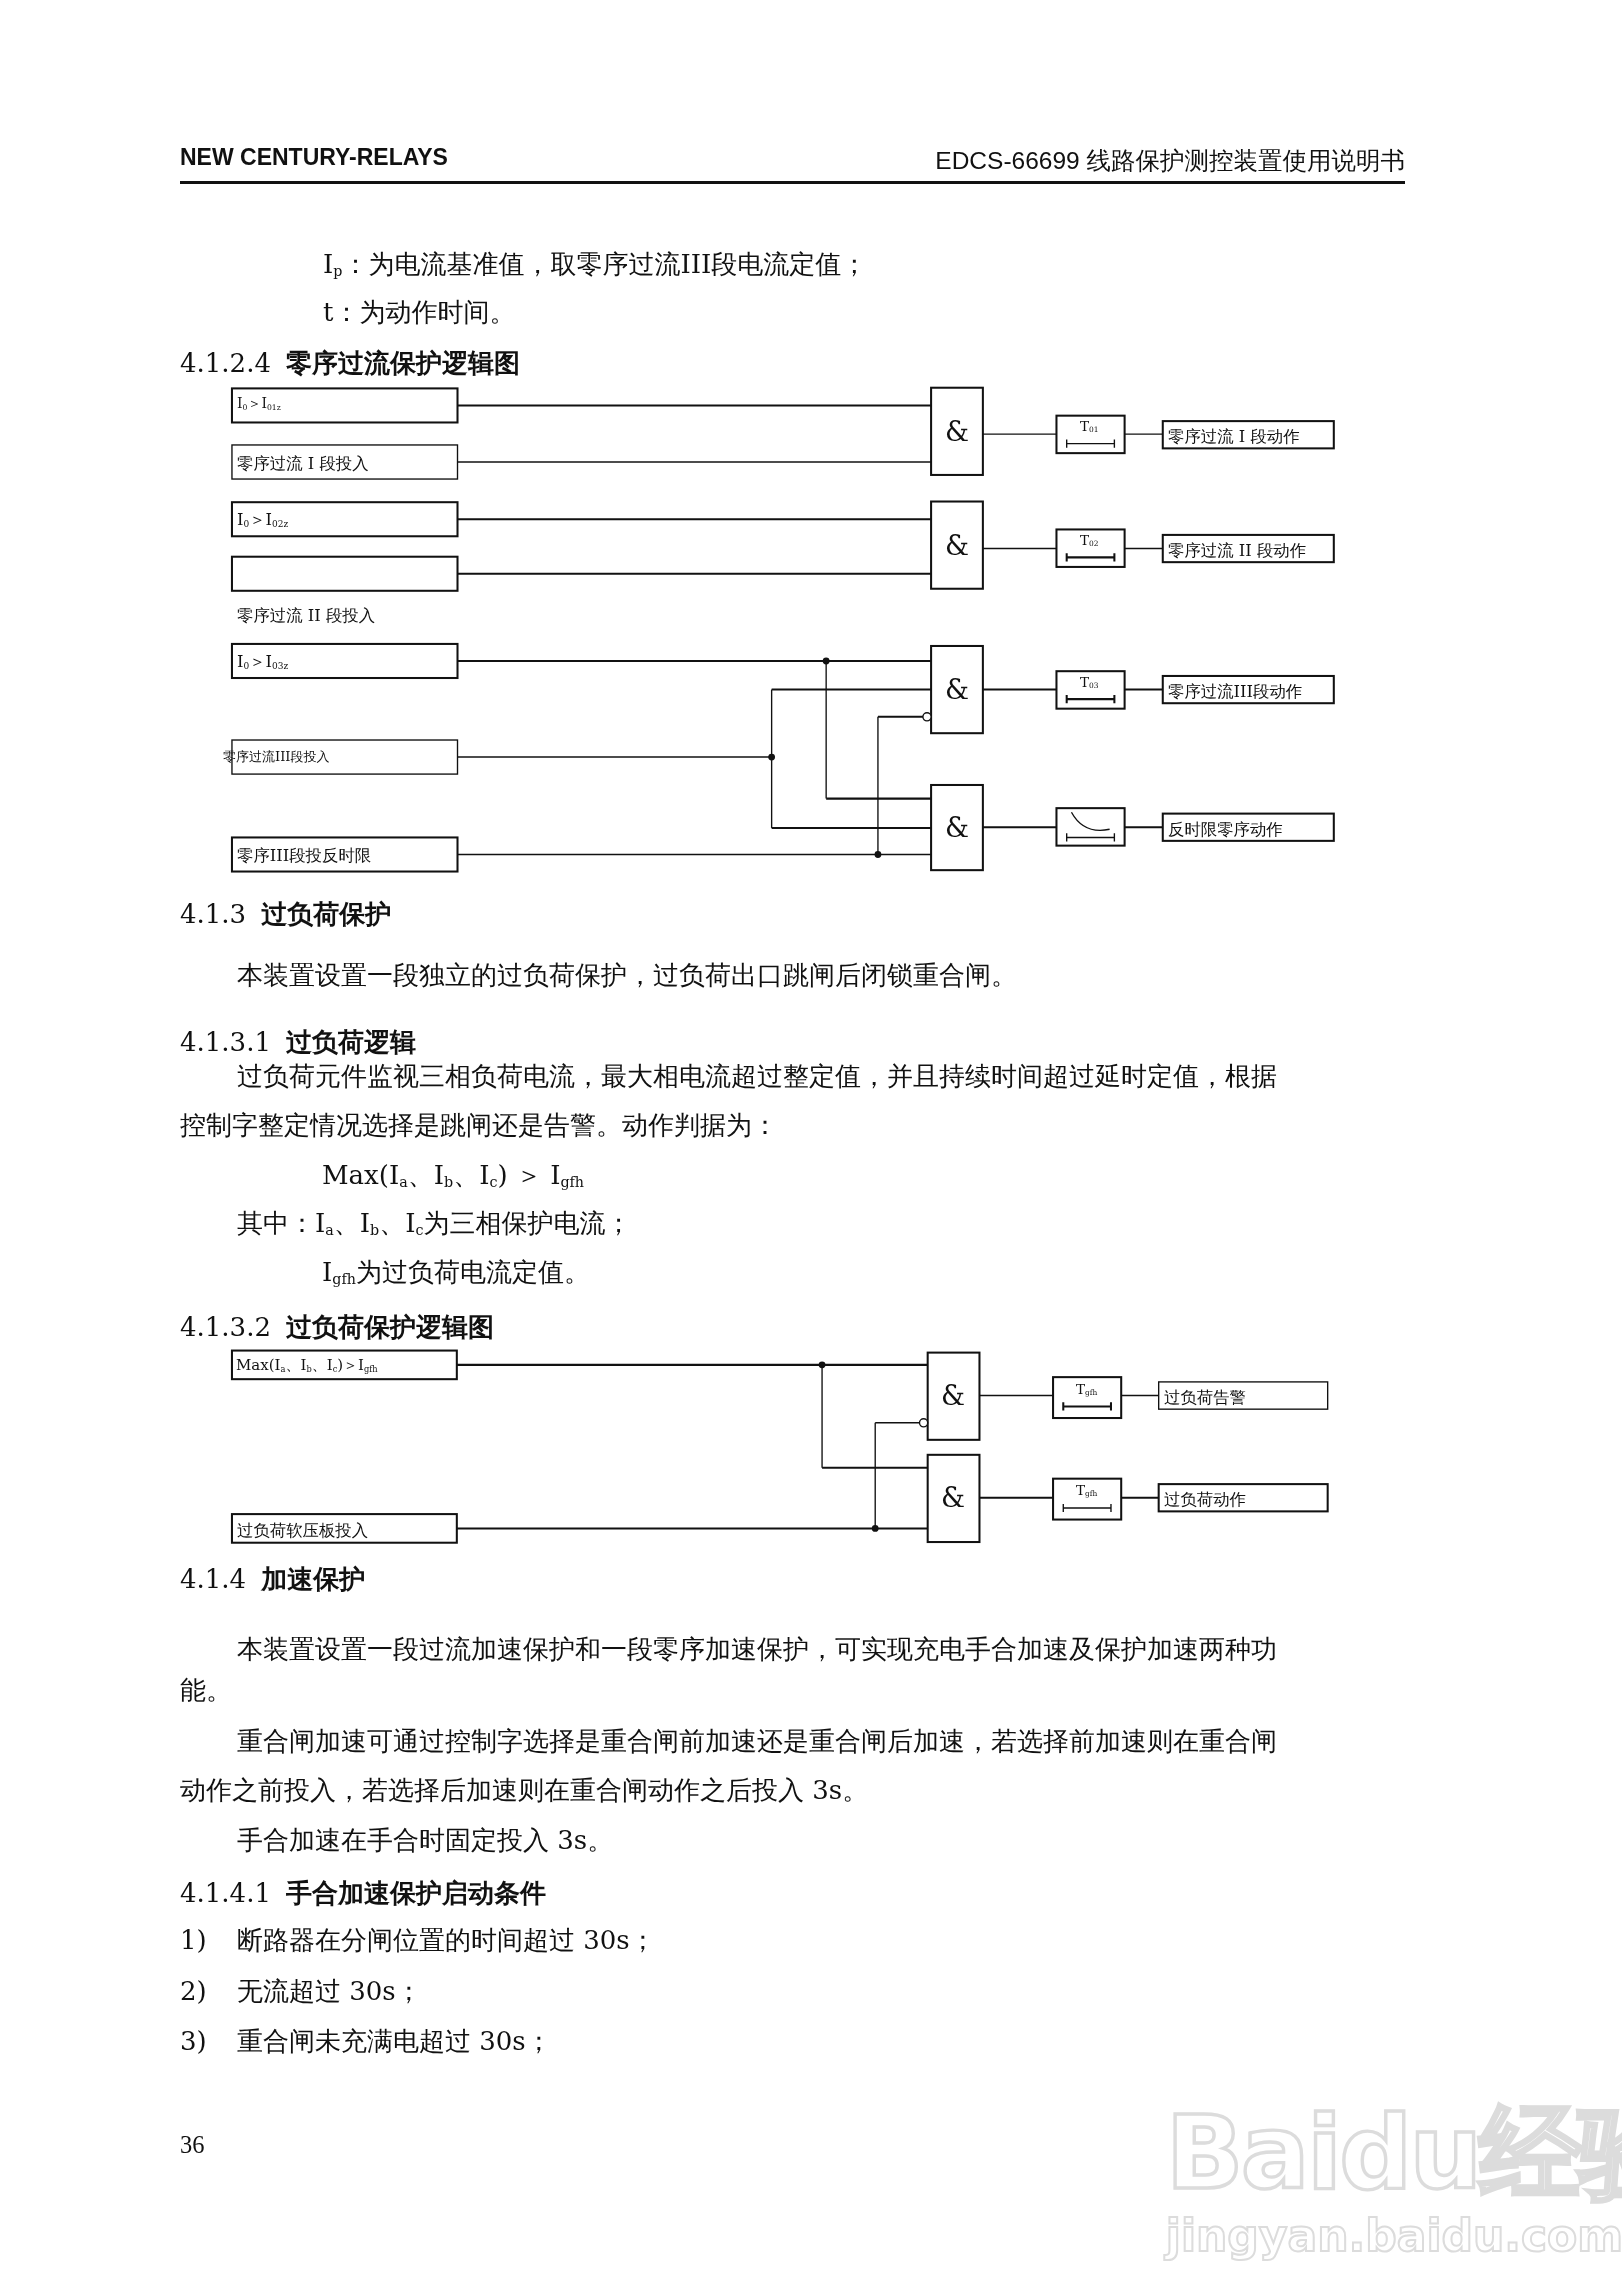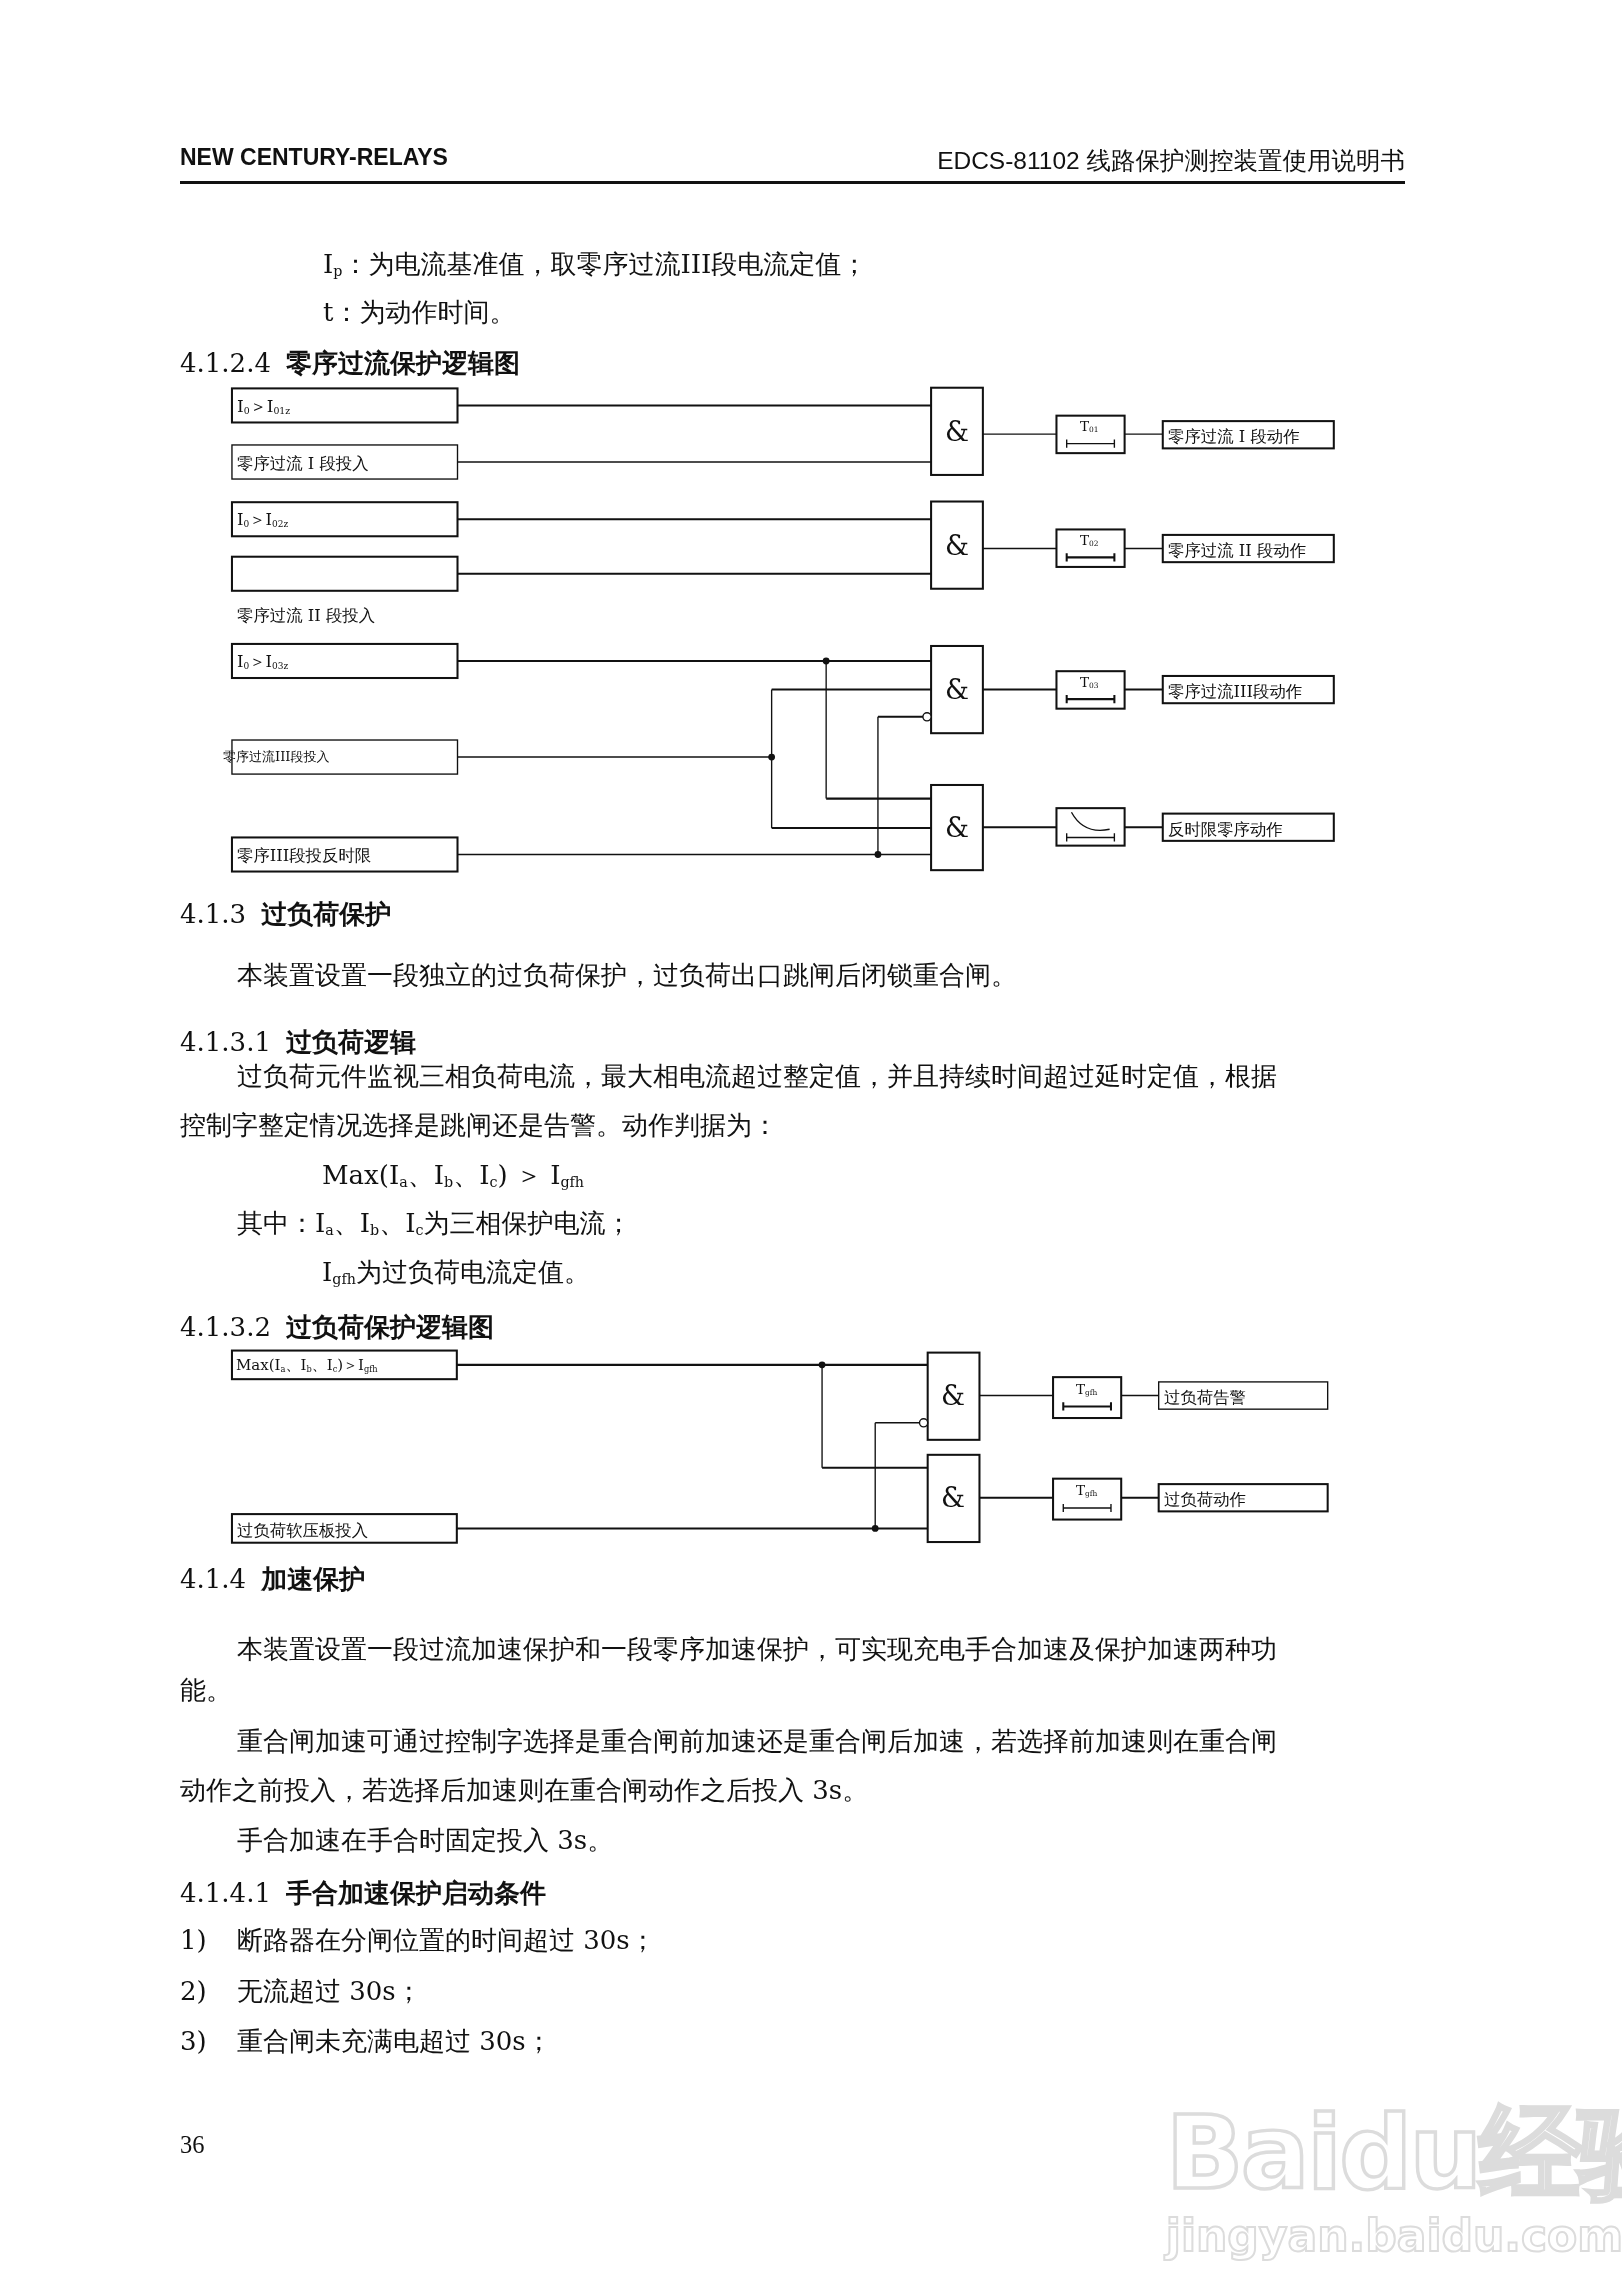--- a/index.html
+++ b/index.html
@@ -17,21 +17,21 @@
   .wm { left:1159px; top:2086px; width:382px; height:191px; color:#e6e6e6; }
   .wm-logo { position:absolute; left:6.8px; top:0; font-family:"DejaVu Sans", sans-serif; font-weight:bold; font-size:102px; color:#ffffff;
              -webkit-text-stroke:3.4px #dcdcdc; letter-spacing:-2.7px; }
   .wm-url { position:absolute; left:6.8px; top:124px; font-family:"DejaVu Sans", sans-serif; font-weight:bold; font-size:44px; color:#ffffff;
             -webkit-text-stroke:2px #dcdcdc; }
 </style>
 </head>
 <body>
 
 <div class="abs hdr-left">NEW CENTURY-RELAYS</div>
-<div class="abs hdr-right">EDCS-81102 线路保护测控装置使用说明书</div>
+<div class="abs hdr-right">EDCS-66699 线路保护测控装置使用说明书</div>
 <div class="abs hdr-rule"></div>
 
 <div class="abs body-text" style="left:323px; top:251px;">
   <span>I</span><sub>p</sub><span>：为电流基准值，取零序过流III段电流定值；</span>
 </div>
 <div class="abs body-text" style="left:323px; top:299px;">t：为动作时间。</div>
 
 <div class="abs heading" style="left:180px; top:346px;">
   <span class="num">4.1.2.4</span><span>零序过流保护逻辑图</span>
 </div>
@@ -122,21 +122,21 @@
     <line x1="1645" y1="2198" x2="1700" y2="2198" stroke-width="3"></line>
     <rect x="1700" y="2028" width="248" height="40" stroke-width="2"></rect>
     <rect x="1700" y="2178" width="248" height="40" stroke-width="3"></rect>
   </g>
   <g fill="#111">
     <circle cx="1206" cy="2003" r="5"></circle>
     <circle cx="1284" cy="2243" r="5"></circle>
   </g>
 </svg>
 
-<div class="abs" style="left:237px; top:395px; font-size:17px;">
+<div class="abs" style="left:237px; top:395px; font-size:14px;">
   <span>I</span><sub>0</sub><span>＞I</span><sub>01z</sub>
 </div>
 <div class="abs" style="left:237px; top:453px; font-size:16.4px;">零序过流 I 段投入</div>
 <div class="abs" style="left:237px; top:509px; font-size:16.4px;">
   <span>I</span><sub>0</sub><span>＞I</span><sub>02z</sub>
 </div>
 <div class="abs" style="left:237px; top:564px; font-size:16.4px;margin-top:41px;">零序过流 II 段投入</div>
 <div class="abs" style="left:237px; top:651px; font-size:16.4px;">
   <span>I</span><sub>0</sub><span>＞I</span><sub>03z</sub>
 </div>

